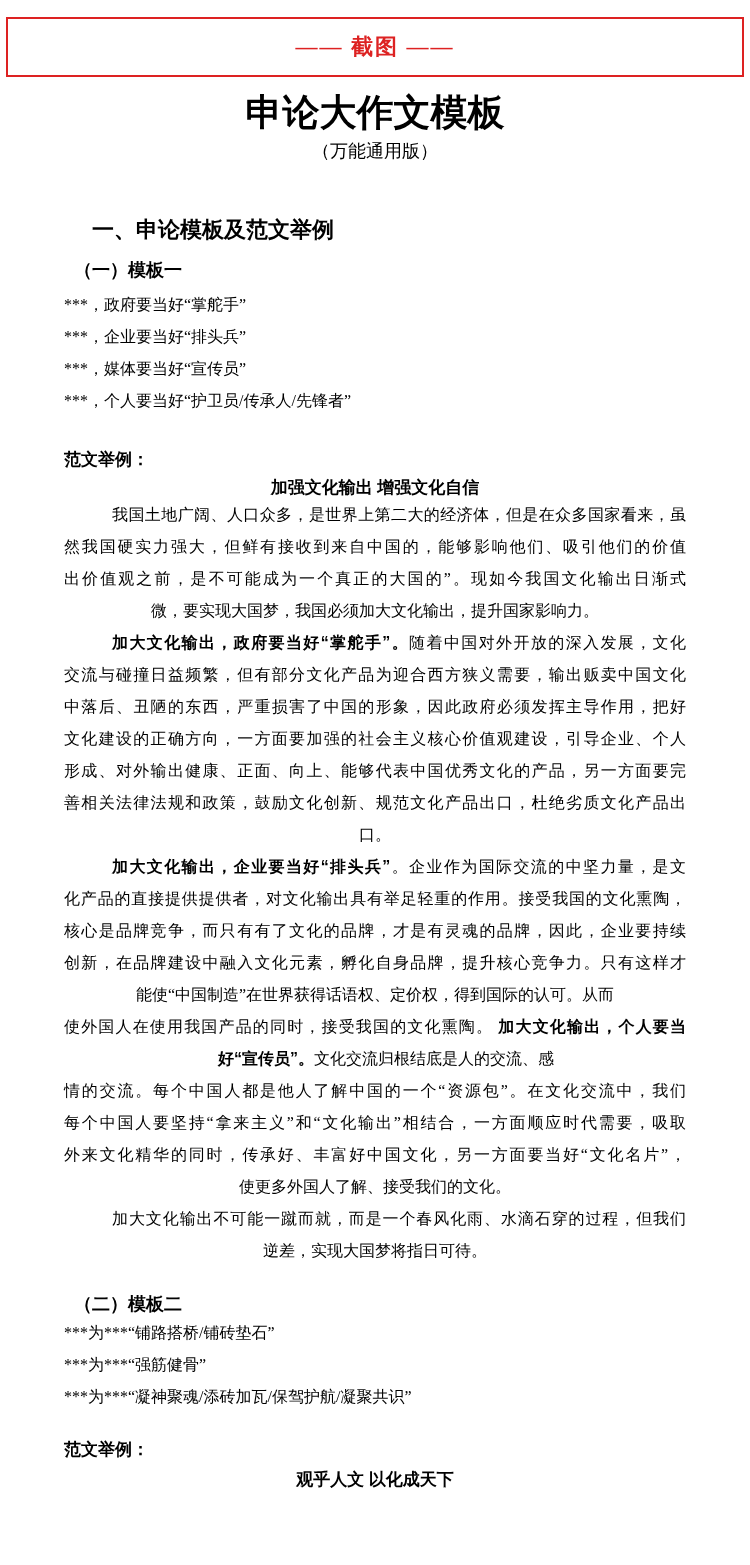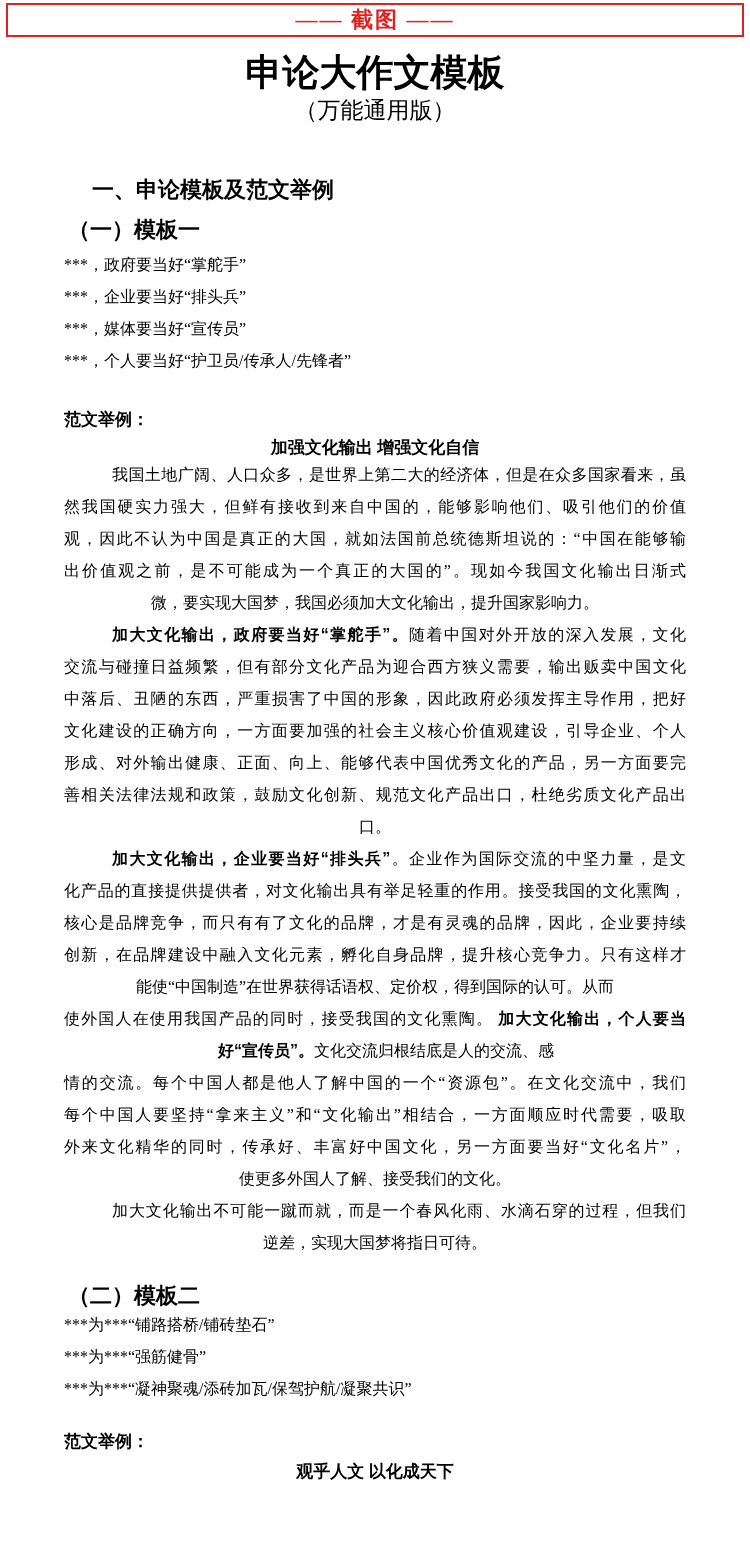--- a/index.html
+++ b/index.html
@@ -7,22 +7,22 @@
     position:relative;
     width:750px;height:1565px;
     margin:0 auto;
     background:#ffffff;
     overflow:hidden;
     font-family:"Liberation Serif","DejaVu Serif",serif;
     color:#000000;
   }
   
   .banner-box{
-    margin:3px 6px 0 6px;
-    height:34px;
+    margin:17px 6px 0 6px;
+    height:60px;
     border:2px solid #dd2222;
     box-sizing:border-box;
     display:flex;align-items:center;justify-content:center;
   }
   .banner-text{
     color:#dd2222;
     font-size:22px;
     font-weight:bold;
     letter-spacing:2px;
     font-family:"Liberation Serif","DejaVu Serif",serif;
@@ -32,40 +32,40 @@
     margin-top:16px;
     text-align:center;
     font-size:37px;
     line-height:40px;
     font-weight:bold;
     font-family:"Liberation Serif","DejaVu Serif",serif;
   }
   .doc-subtitle{
     margin-top:4px;
     text-align:center;
-    font-size:23px;
+    font-size:18px;
     line-height:28px;
     font-family:"Liberation Serif","DejaVu Serif",serif;
   }
   
   .content{
     padding:0 64px;
   }
   .blk{box-sizing:border-box;}
   .h1{
     margin:52px 0 0 28px;
     font-family:Liberation Serif, serif;
     font-weight:bold;
     font-size:22px;line-height:26px;
   }
   .h2{
-    margin:14px 0 0 4px;
+    margin:14px 0 0 10px;
     font-family:"Liberation Sans","DejaVu Sans",sans-serif;
     font-weight:bold;
-    font-size:22px;line-height:26px;
+    font-size:18px;line-height:26px;
   }
   .stars{margin-top:6px;}
   .stars .line{
     line-height:32px;
     font-size:16px;
     font-family:"Liberation Serif","DejaVu Serif",serif;
   }
   .label{
     margin-top:32px;
     font-family:"Liberation Sans","DejaVu Sans",sans-serif;
@@ -118,21 +118,20 @@
         <div class="line">***，政府要当好“掌舵手”</div>
         <div class="line">***，企业要当好“排头兵”</div>
         <div class="line">***，媒体要当好“宣传员”</div>
         <div class="line">***，个人要当好“护卫员/传承人/先锋者”</div>
       </div>
       <div class="blk label">范文举例：</div>
       <div class="blk center">加强文化输出 增强文化自信</div>
       <div class="blk para">
         <div class="line justify ind-full"><span>我国土地广阔、人口众多，是世界上第二大的经济体，但是在众多国家看来，虽</span></div>
         <div class="line justify"><span>然我国硬实力强大，但鲜有接收到来自中国的，能够影响他们、吸引他们的价值</span></div>
-        <div class="line justify"><span>观，因此不认为中国是真正的大国，就如法国前总统德斯坦说的：“中国在能够输</span></div>
         <div class="line justify"><span>出价值观之前，是不可能成为一个真正的大国的”。现如今我国文化输出日渐式</span></div>
         <div class="line"><span>微，要实现大国梦，我国必须加大文化输出，提升国家影响力。</span></div>
       </div>
       <div class="blk para">
         <div class="line justify ind-full"><span class="bold-run">加大文化输出，政府要当好“掌舵手”。</span><span>随着中国对外开放的深入发展，文化</span></div>
         <div class="line justify"><span>交流与碰撞日益频繁，但有部分文化产品为迎合西方狭义需要，输出贩卖中国文化</span></div>
         <div class="line justify"><span>中落后、丑陋的东西，严重损害了中国的形象，因此政府必须发挥主导作用，把好</span></div>
         <div class="line justify"><span>文化建设的正确方向，一方面要加强的社会主义核心价值观建设，引导企业、个人</span></div>
         <div class="line justify"><span>形成、对外输出健康、正面、向上、能够代表中国优秀文化的产品，另一方面要完</span></div>
         <div class="line justify"><span>善相关法律法规和政策，鼓励文化创新、规范文化产品出口，杜绝劣质文化产品出</span></div>

